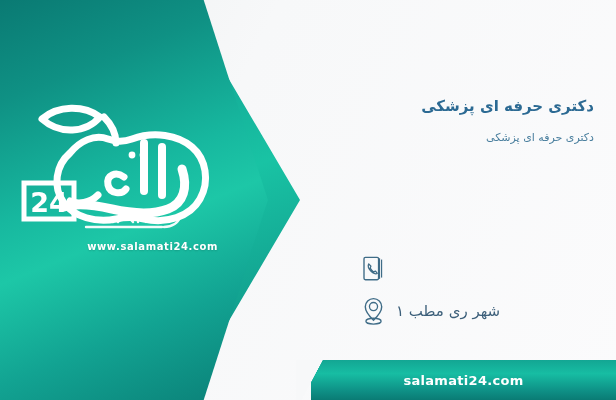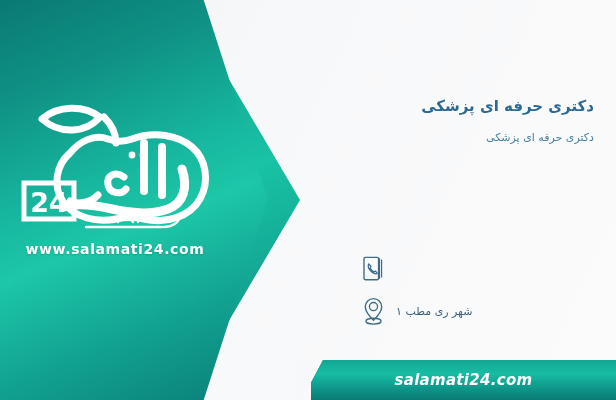--- a/index.html
+++ b/index.html
@@ -60,24 +60,24 @@
     width: 230px;
     height: 180px;
   }
   .logo-svg { display: block; width: 230px; height: 150px; }
 
   .logo-url {
     position: absolute;
     left: 0;
     top: 150px;
     width: 206px;
-    text-align: center;
+    text-align: right;
     color: #ffffff;
     font-family: "DejaVu Sans", sans-serif;
-    font-size: 14px;
+    font-size: 10px;
     font-weight: 600;
     letter-spacing: 0.6px;
     text-shadow: 0 1px 2px rgba(0,0,0,0.16);
   }
 
   
   .doc-title {
     position: absolute;
     right: 22px;
     top: 46px;
@@ -135,45 +135,44 @@
     width: 30px;
     height: 34px;
     flex: 0 0 30px;
     display: flex;
     align-items: center;
     justify-content: center;
   }
   .contact-text {
     color: #3c5f7a;
     font-family: "DejaVu Sans", sans-serif;
-    font-size: 11px;
+    font-size: 15px;
     direction: rtl;
     text-align: right;
     white-space: nowrap;
   }
 
   
   .footer-bar {
     position: absolute;
     left: 311px;
     bottom: 0;
     width: 305px;
     height: 40px;
     background: linear-gradient(180deg, #13a693 0%, #17bda3 34%, #0e8f85 78%, #0a7b74 100%);
     display: flex;
     align-items: center;
     justify-content: center;
   }
   .footer-text {
     color: #ffffff;
     font-family: "DejaVu Sans", sans-serif;
-    font-size: 15px;
+    font-size: 13px;
     font-weight: bold;
     letter-spacing: 0.3px;
-    font-style: italic;
   }
   
   .footer-notch {
     position: absolute;
     left: 296px;
     bottom: 0;
     width: 34px;
     height: 40px;
     background: linear-gradient(118deg, #f7f8f9 0%, #f7f8f9 48%, rgba(247,248,249,0) 49%);
     pointer-events: none;

